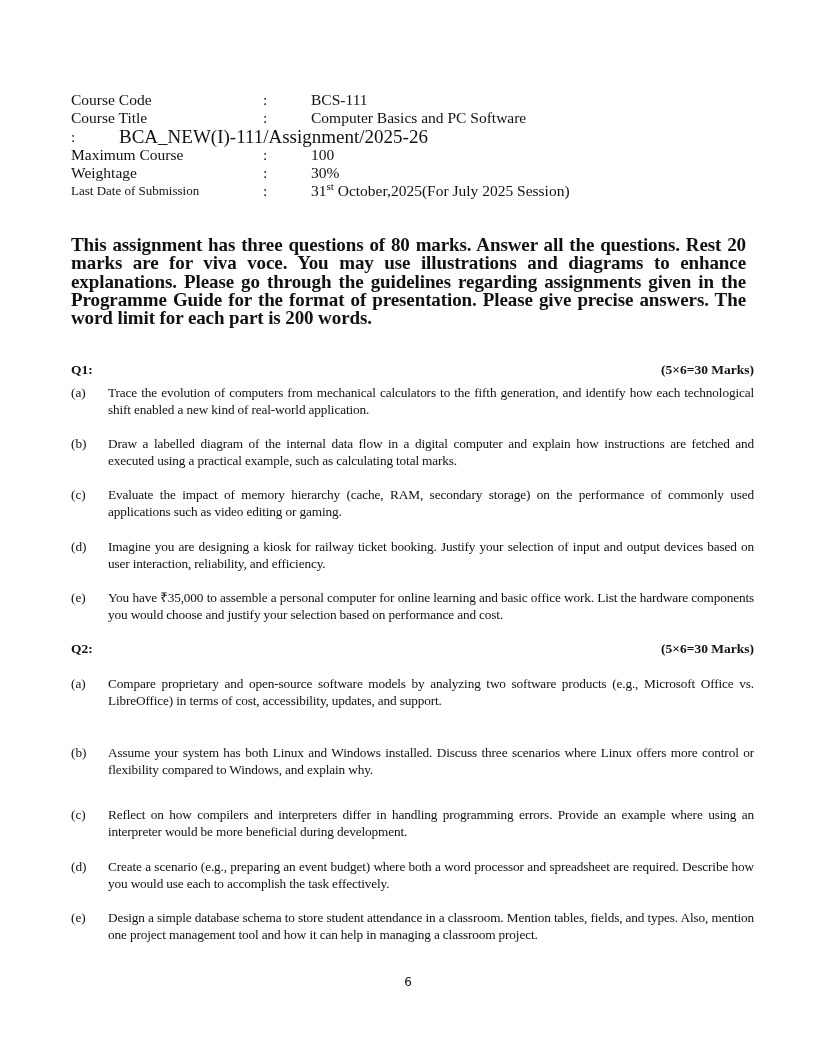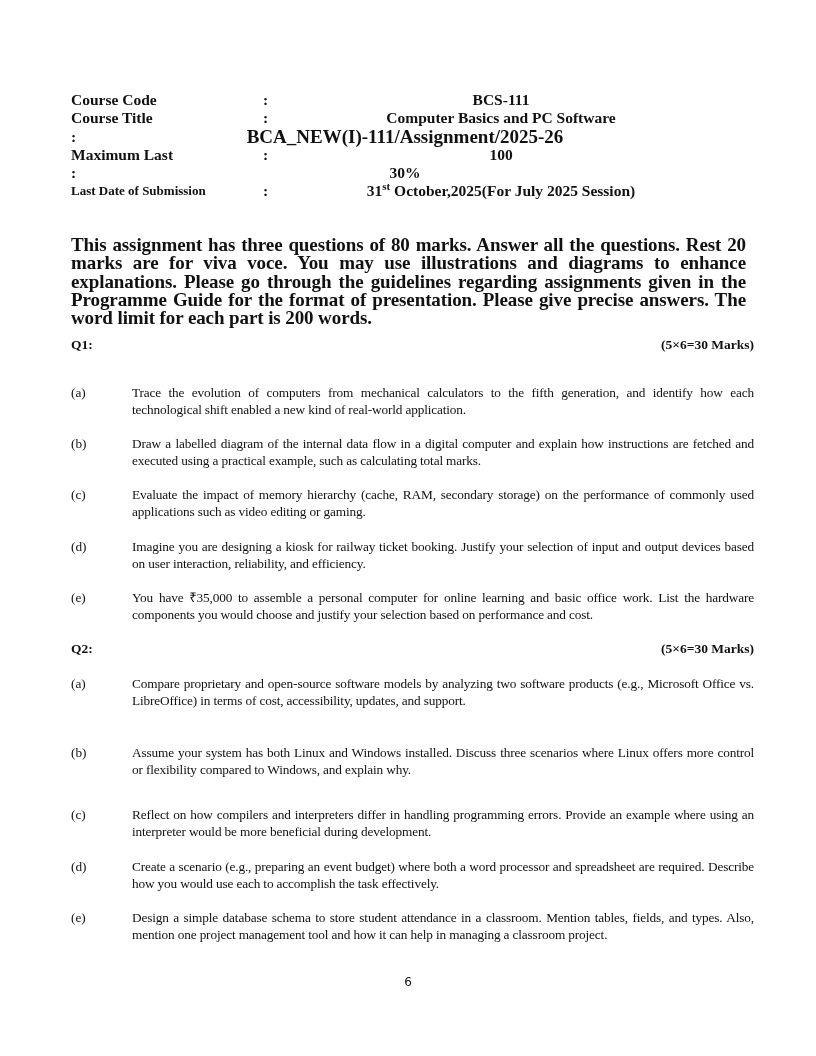--- a/index.html
+++ b/index.html
@@ -2,39 +2,39 @@
 <html><head>
   <meta charset="utf-8">
   <style>
     html, body { margin: 0; padding: 0; background: #ffffff; }
     body {
       width: 816px; height: 1056px; position: relative; overflow: hidden;
       font-family: "Liberation Serif", serif; color: #111;
     }
     .page { position: absolute; left: 0; top: 0; width: 816px; height: 1056px; }
     .meta { position: absolute; left: 71px; top: 91px; width: 620px; }
-    .meta-row { display: flex; height: 18.3px; line-height: 18.3px; font-weight: bold; font-size: 15.5px; }
+    .meta-row { display: flex; height: 18.3px; line-height: 18.3px; font-weight: normal; font-size: 15.5px; }
     .meta-label { width: 192px; }
     .meta-label.small { font-size: 13px; }
     .meta-colon { width: 48px; }
-    .meta-value { flex: 1; white-space: nowrap; text-align: center; }
+    .meta-value { flex: 1; white-space: nowrap; }
     .meta-value.small { font-size: 19px; }
     .meta-value sup { font-size: 11px; line-height: 0; vertical-align: 6px; }
     .intro {
       position: absolute; left: 71px; top: 236px; width: 675px;
       font-weight: bold; font-size: 19px; line-height: 18.3px; text-align: justify;
       letter-spacing: -0.1px;
     }
     .qhead {
       position: absolute; left: 71px; width: 683px; display: flex; justify-content: space-between;
       font-weight: bold; font-size: 13.5px; line-height: 16px;
     }
     .part { position: absolute; left: 71px; width: 683px; display: flex; font-size: 13.3px; line-height: 16.8px; }
     .part-label { width: 37px; flex-shrink: 0; }
-    .part-text { flex: 1; text-align: justify; letter-spacing: -0.15px; margin-left: 24px; }
+    .part-text { flex: 1; text-align: justify; letter-spacing: -0.15px; }
     .pagenum {
       position: absolute; left: 0; width: 816px; top: 975px; text-align: center;
       font-family: "DejaVu Sans", sans-serif; font-size: 12px;
     }
   </style>
 </head>
 <body>
 
 <div class="page">
 
@@ -47,42 +47,43 @@
     <div class="meta-row">
       <span class="meta-label">Course Title</span>
       <span class="meta-colon">:</span>
       <span class="meta-value">Computer Basics and PC Software</span>
     </div>
     <div class="meta-row">
       <span class="meta-colon">:</span>
       <span class="meta-value small">BCA_NEW(I)-111/Assignment/2025-26</span>
     </div>
     <div class="meta-row">
-      <span class="meta-label">Maximum Last</span>
+      <span class="meta-label">Maximum Course</span>
       <span class="meta-colon">:</span>
       <span class="meta-value">100</span>
     </div>
     <div class="meta-row">
+      <span class="meta-label">Weightage</span>
       <span class="meta-colon">:</span>
       <span class="meta-value">30%</span>
     </div>
     <div class="meta-row">
       <span class="meta-label small">Last Date of Submission</span>
       <span class="meta-colon">:</span>
       <span class="meta-value"><span>31</span><sup>st</sup><span> October,2025(For July 2025 Session)</span></span>
     </div>
     <div class="meta-row">
       <span class="meta-label"></span>
       <span class="meta-colon"></span>
     </div>
   </div>
 
   <div class="intro">This assignment has three questions of 80 marks. Answer all the questions.  Rest 20 marks are for viva voce.  You may use illustrations and diagrams to enhance explanations.  Please go through the guidelines regarding assignments given in the Programme Guide for the format of presentation. Please give precise answers. The word limit for each part is 200 words.</div>
 
-  <div class="qhead" style="top:337px;">
+  <div class="qhead" style="top:362px;">
     <span>Q1:</span>
     <span>(5×6=30 Marks)</span>
   </div>
   <div class="part" style="top:385px;">
     <span class="part-label">(a)</span>
     <span class="part-text">Trace the evolution of computers from mechanical calculators to the fifth generation, and identify how each technological shift enabled a new kind of real-world application.</span>
   </div>
   <div class="part" style="top:436px;">
     <span class="part-label">(b)</span>
     <span class="part-text">Draw a labelled diagram of the internal data flow in a digital computer and explain how instructions are fetched and executed using a practical example, such as calculating total marks.</span>

